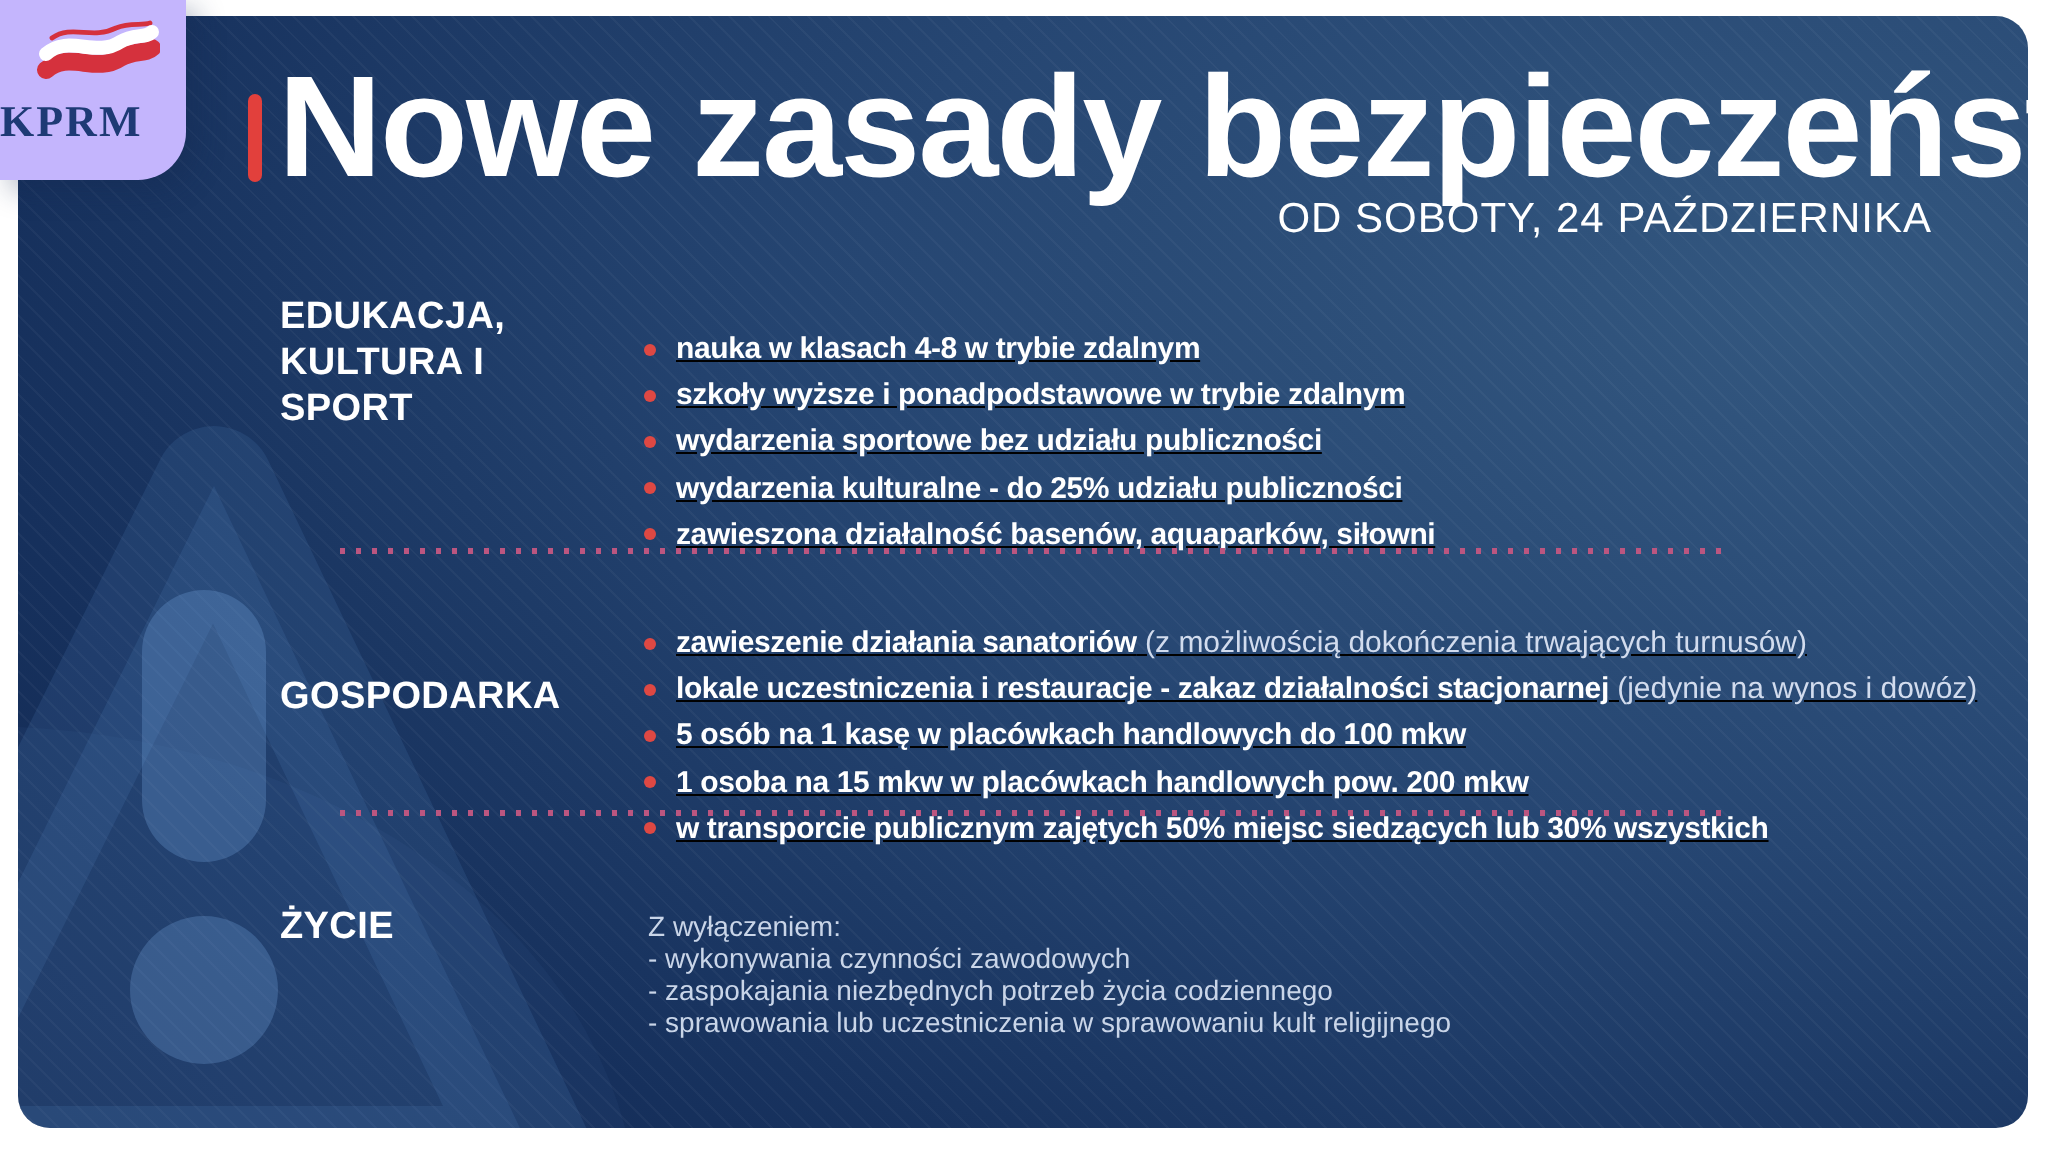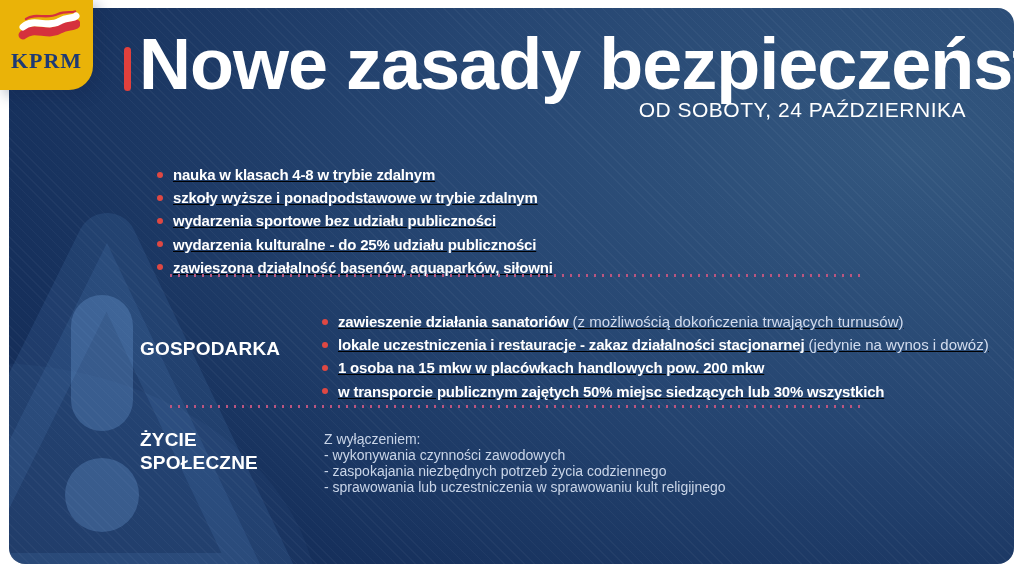--- a/index.html
+++ b/index.html
@@ -17,23 +17,23 @@
     background:
       repeating-linear-gradient(45deg, rgba(255,255,255,0.035) 0 1px, rgba(255,255,255,0) 1px 7px),
       radial-gradient(1150px 640px at 90% 26%, #33577f 0%, #264672 42%, #16305c 80%, #142b54 100%);
   }
 
   
   .watermark{position:absolute;left:-40px;top:175px;width:360px;height:420px;pointer-events:none;}
 
   
   .kprm-card{
-    position:absolute;left:0;top:0;width:93px;height:90px;background:#eab308;
+    position:absolute;left:0;top:0;width:93px;height:90px;background:#c4b5fd;
     border-radius:0 0 24px 0;box-shadow:5px 5px 14px rgba(20,40,80,0.35);
-    z-index:5;text-align:center;
+    z-index:5;text-align:left;
   }
   .kprm-flag{position:absolute;left:16px;top:10px;width:64px;height:34px;}
   .kprm-text{
     position:absolute;left:0;top:48px;width:100%;
     font-family:"Liberation Serif",serif;font-size:22px;font-weight:600;
     color:#1e3a75;letter-spacing:1px;
   }
 
   
   .accent-bar{
@@ -70,21 +70,21 @@
   .sep{
     position:absolute;left:170px;width:694px;height:3px;z-index:4;
     background:repeating-linear-gradient(90deg,#bb5680 0 2.5px,rgba(0,0,0,0) 2.5px 8px);
   }
 
   #section-education{top:147px;}
   #sep-1{top:274px;}
   #section-economy{top:294px;}
   #section-economy .sec-head{padding-top:43px;}
   #sep-2{top:405px;}
-  #section-social{top:428px;}
+  #section-social{top:452px;}
   #section-social .list li{line-height:18.5px;white-space:normal;}
   #section-social .list li::before{top:6.5px;}
   #section-social .list li.wrap-narrow{max-width:565px;}
   #section-social .list li + li{margin-top:0.5px;}
 
   .note{padding-left:19px;margin-top:3px;}
   .note-title, .note-line{
     font-size:14px;line-height:16px;font-weight:normal;color:#c9d5e8;letter-spacing:0;
   }
 </style>
@@ -109,49 +109,53 @@
       <path d="M7 17 C 18 7, 32 19, 44 11 C 51 7, 57 9, 60 6" fill="none" stroke="#ffffff" stroke-width="7" stroke-linecap="round"></path>
     </svg>
     <div class="kprm-text">KPRM</div>
   </div>
 
   <div class="accent-bar"></div>
   <div class="title">Nowe zasady bezpieczeństwa</div>
   <div class="subtitle">OD SOBOTY, 24 PAŹDZIERNIKA</div>
 
   <div class="section" id="section-education">
+    <div class="sec-head">
+      <div>EDUKACJA,</div>
+      <div>KULTURA I SPORT</div>
+    </div>
     <ul class="list">
       <li><span>nauka w klasach 4-8 w trybie zdalnym</span></li>
       <li><span>szkoły wyższe i ponadpodstawowe w trybie zdalnym</span></li>
       <li><span>wydarzenia sportowe bez udziału publiczności</span></li>
       <li><span>wydarzenia kulturalne - do 25% udziału publiczności</span></li>
       <li><span>zawieszona działalność basenów, aquaparków, siłowni</span></li>
     </ul>
   </div>
 
   <div class="sep" id="sep-1"></div>
 
   <div class="section" id="section-economy">
     <div class="sec-head">
       <div>GOSPODARKA</div>
     </div>
     <ul class="list">
       <li><span>zawieszenie działania sanatoriów</span><span class="light"> (z możliwością dokończenia trwających turnusów)</span></li>
       <li><span>lokale uczestniczenia i restauracje - zakaz działalności stacjonarnej</span><span class="light"> (jedynie na wynos i dowóz)</span></li>
+      <li><span>5 osób na 1 kasę w placówkach handlowych do 100 mkw</span></li>
       <li><span>1 osoba na 15 mkw w placówkach handlowych pow. 200 mkw</span></li>
       <li><span>w transporcie publicznym zajętych 50% miejsc siedzących lub 30% wszystkich</span></li>
     </ul>
   </div>
 
   <div class="sep" id="sep-2"></div>
 
   <div class="section" id="section-social">
     <div class="sec-head">
       <div>ŻYCIE</div>
-      <div>SPOŁECZNE</div>
     </div>
     <div style="flex:1;">
       <div class="note">
         <div class="note-title">Z wyłączeniem:</div>
         <div class="note-line">- wykonywania czynności zawodowych</div>
         <div class="note-line">- zaspokajania niezbędnych potrzeb życia codziennego</div>
         <div class="note-line">- sprawowania lub uczestniczenia w sprawowaniu kult religijnego</div>
       </div>
     </div>
   </div>

